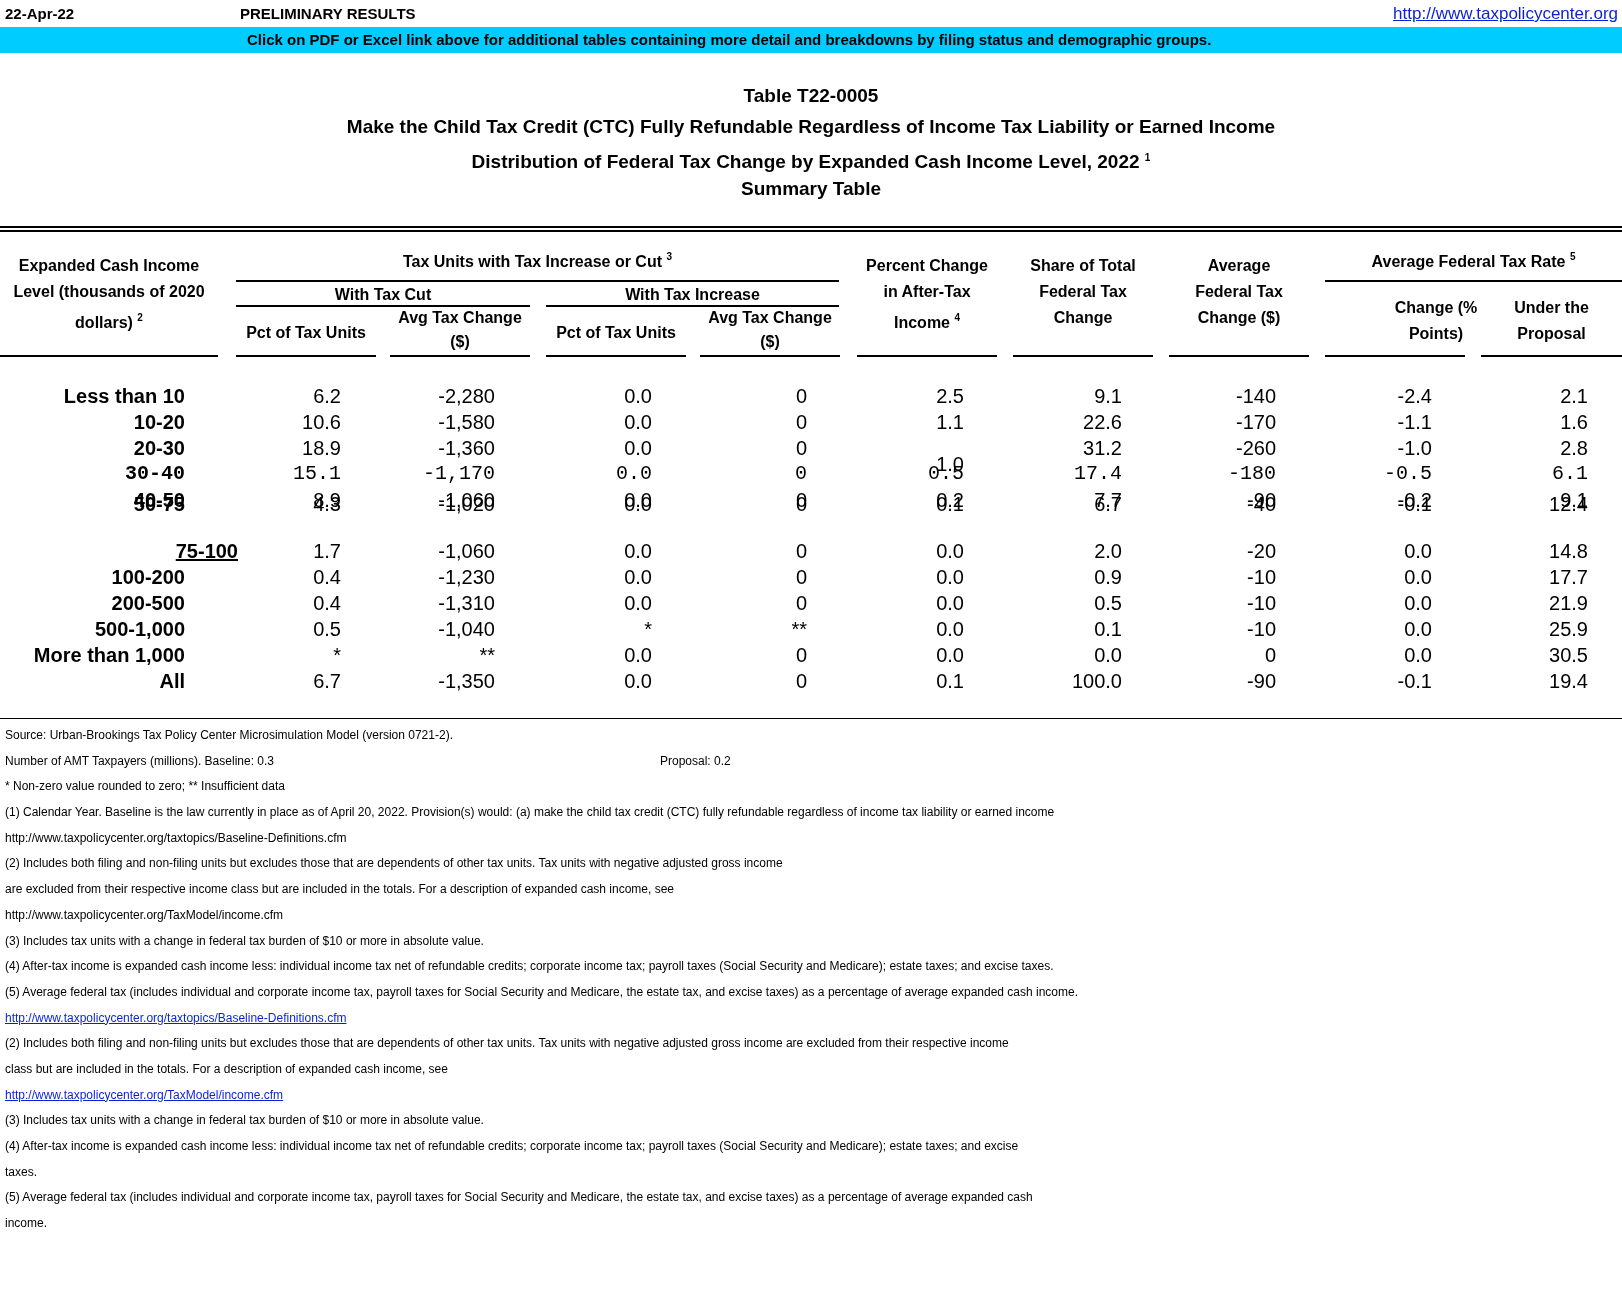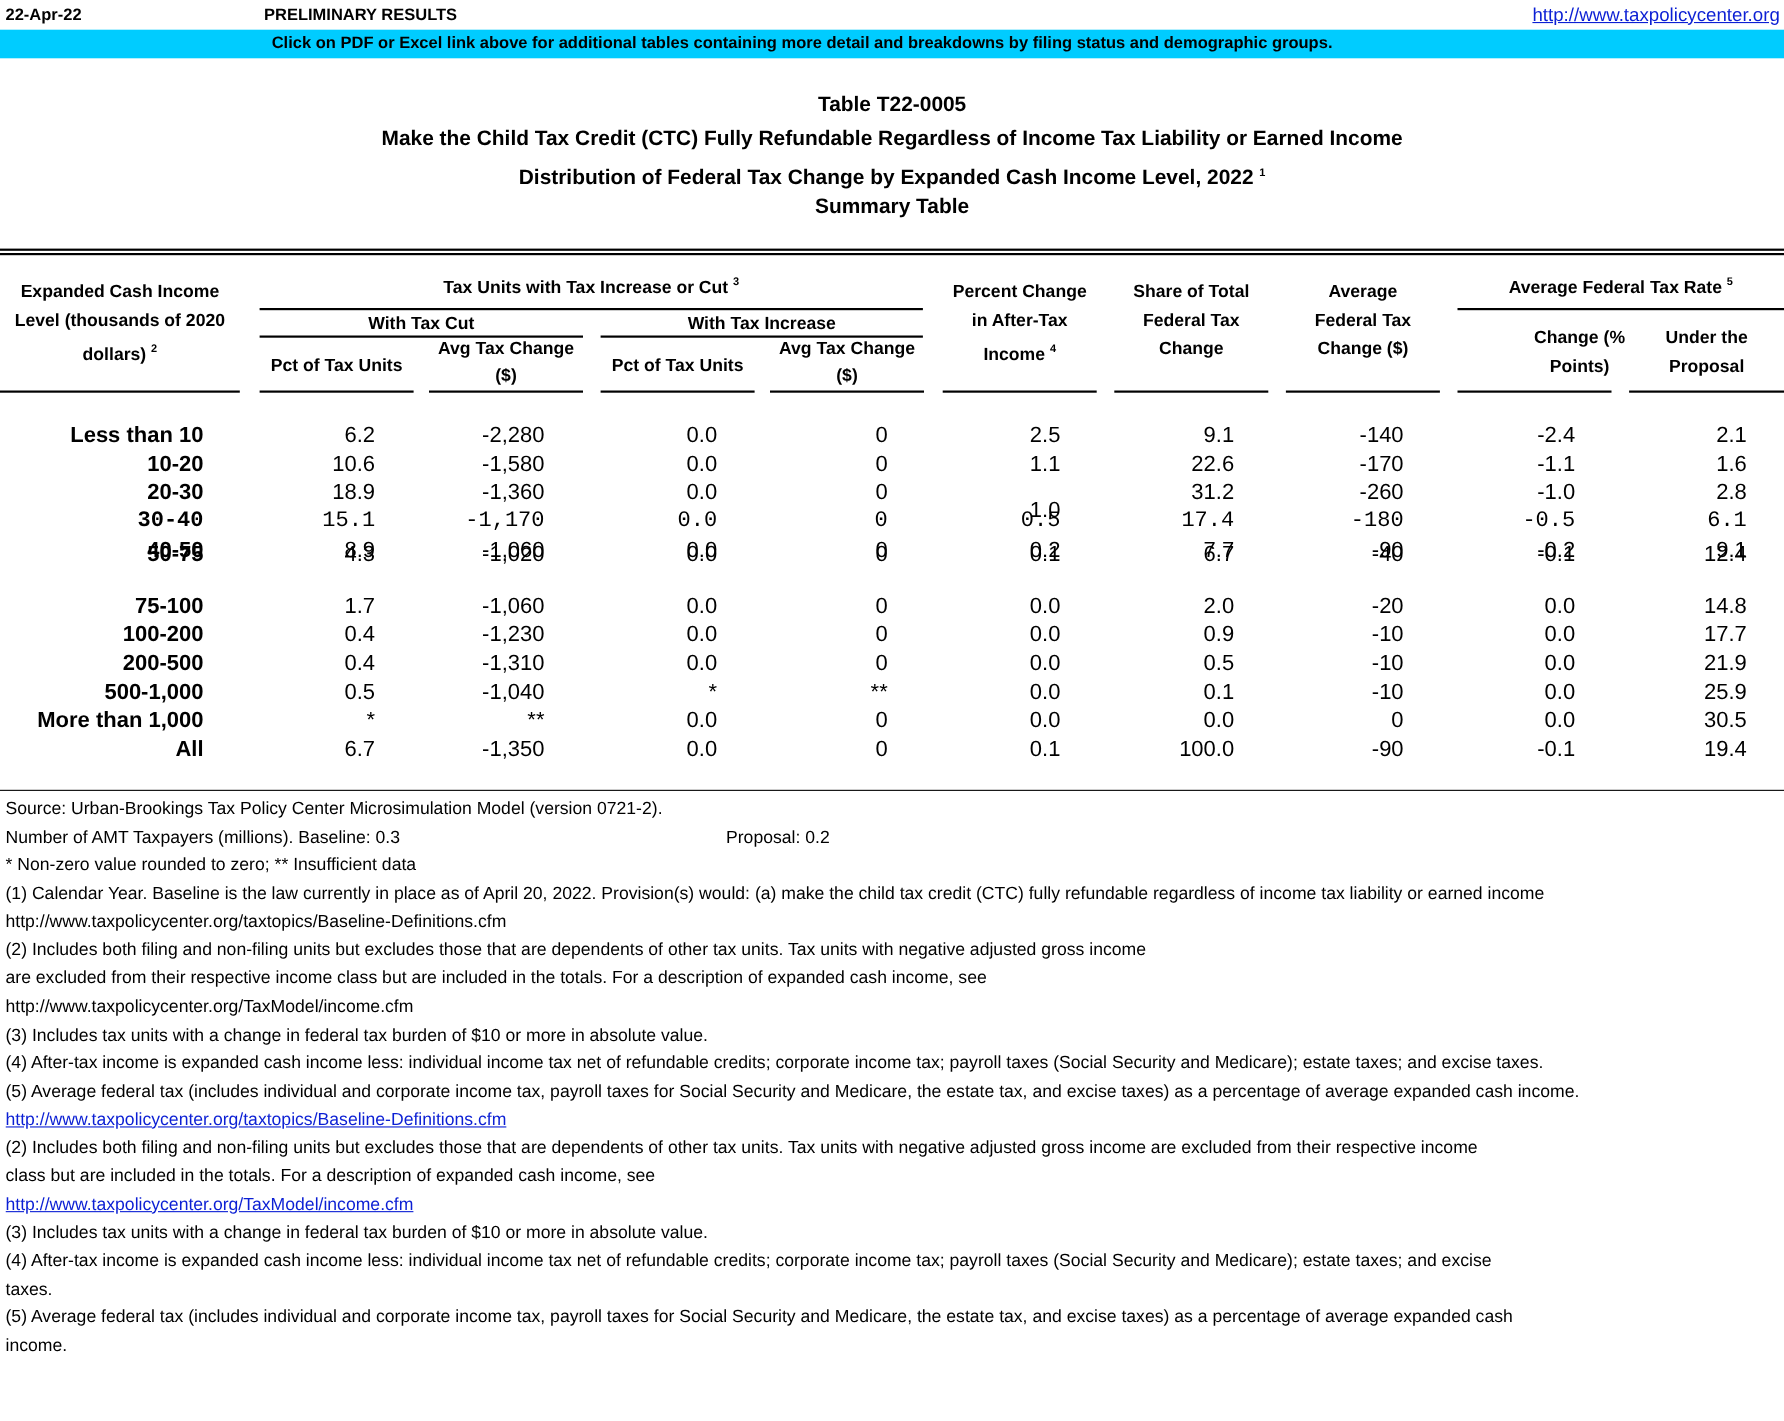--- a/index.html
+++ b/index.html
@@ -30,21 +30,21 @@
   
   .hdr { font-weight: bold; font-size: 16px; text-align: center; line-height: 26px; }
   .rule { height: 2px; background: #000; }
 
   
   .row { left: 0; width: 1622px; height: 26px; font-size: 20px; }
   .cell { position: absolute; top: 0; text-align: right; line-height: 26px; }
   .lbl { font-weight: bold; }
 
   
-  .notes { left: 5px; top: 723px; width: 1612px; font-size: 16px; }
+  .notes { left: 5px; top: 723px; width: 1612px; font-size: 12px; }
   .notes .ln { height: 25.7px; line-height: 25.7px; white-space: nowrap; overflow: hidden; }
   .notes a { color: #0b1fd4; text-decoration: underline; cursor: pointer; }
   .amt-prop { position: absolute; left: 655px; }
 </style>
 </head>
 <body>
 
 <div class="abs date">22-Apr-22</div>
 <div class="abs prelim">PRELIMINARY RESULTS</div>
 <a class="abs toplink">http://www.taxpolicycenter.org</a>
@@ -196,21 +196,21 @@
       <div class="cell" style="right: 1127px;">-1,020</div>
       <div class="cell" style="right: 970px;">0.0</div>
       <div class="cell" style="right: 815px;">0</div>
       <div class="cell" style="right: 658px;">0.1</div>
       <div class="cell" style="right: 500px;">6.7</div>
       <div class="cell" style="right: 346px;">-40</div>
       <div class="cell" style="right: 190px;">-0.1</div>
       <div class="cell" style="right: 34px;">12.4</div>
     </div>
     <div class="abs row" style="top: 538.4px;">
-      <div class="cell lbl" style="right: 1437px;">75-100</div>
+      <div class="cell lbl" style="right: 1384px; text-decoration: underline;">75-100</div>
       <div class="cell" style="right: 1281px;">1.7</div>
       <div class="cell" style="right: 1127px;">-1,060</div>
       <div class="cell" style="right: 970px;">0.0</div>
       <div class="cell" style="right: 815px;">0</div>
       <div class="cell" style="right: 658px;">0.0</div>
       <div class="cell" style="right: 500px;">2.0</div>
       <div class="cell" style="right: 346px;">-20</div>
       <div class="cell" style="right: 190px;">0.0</div>
       <div class="cell" style="right: 34px;">14.8</div>
     </div>

